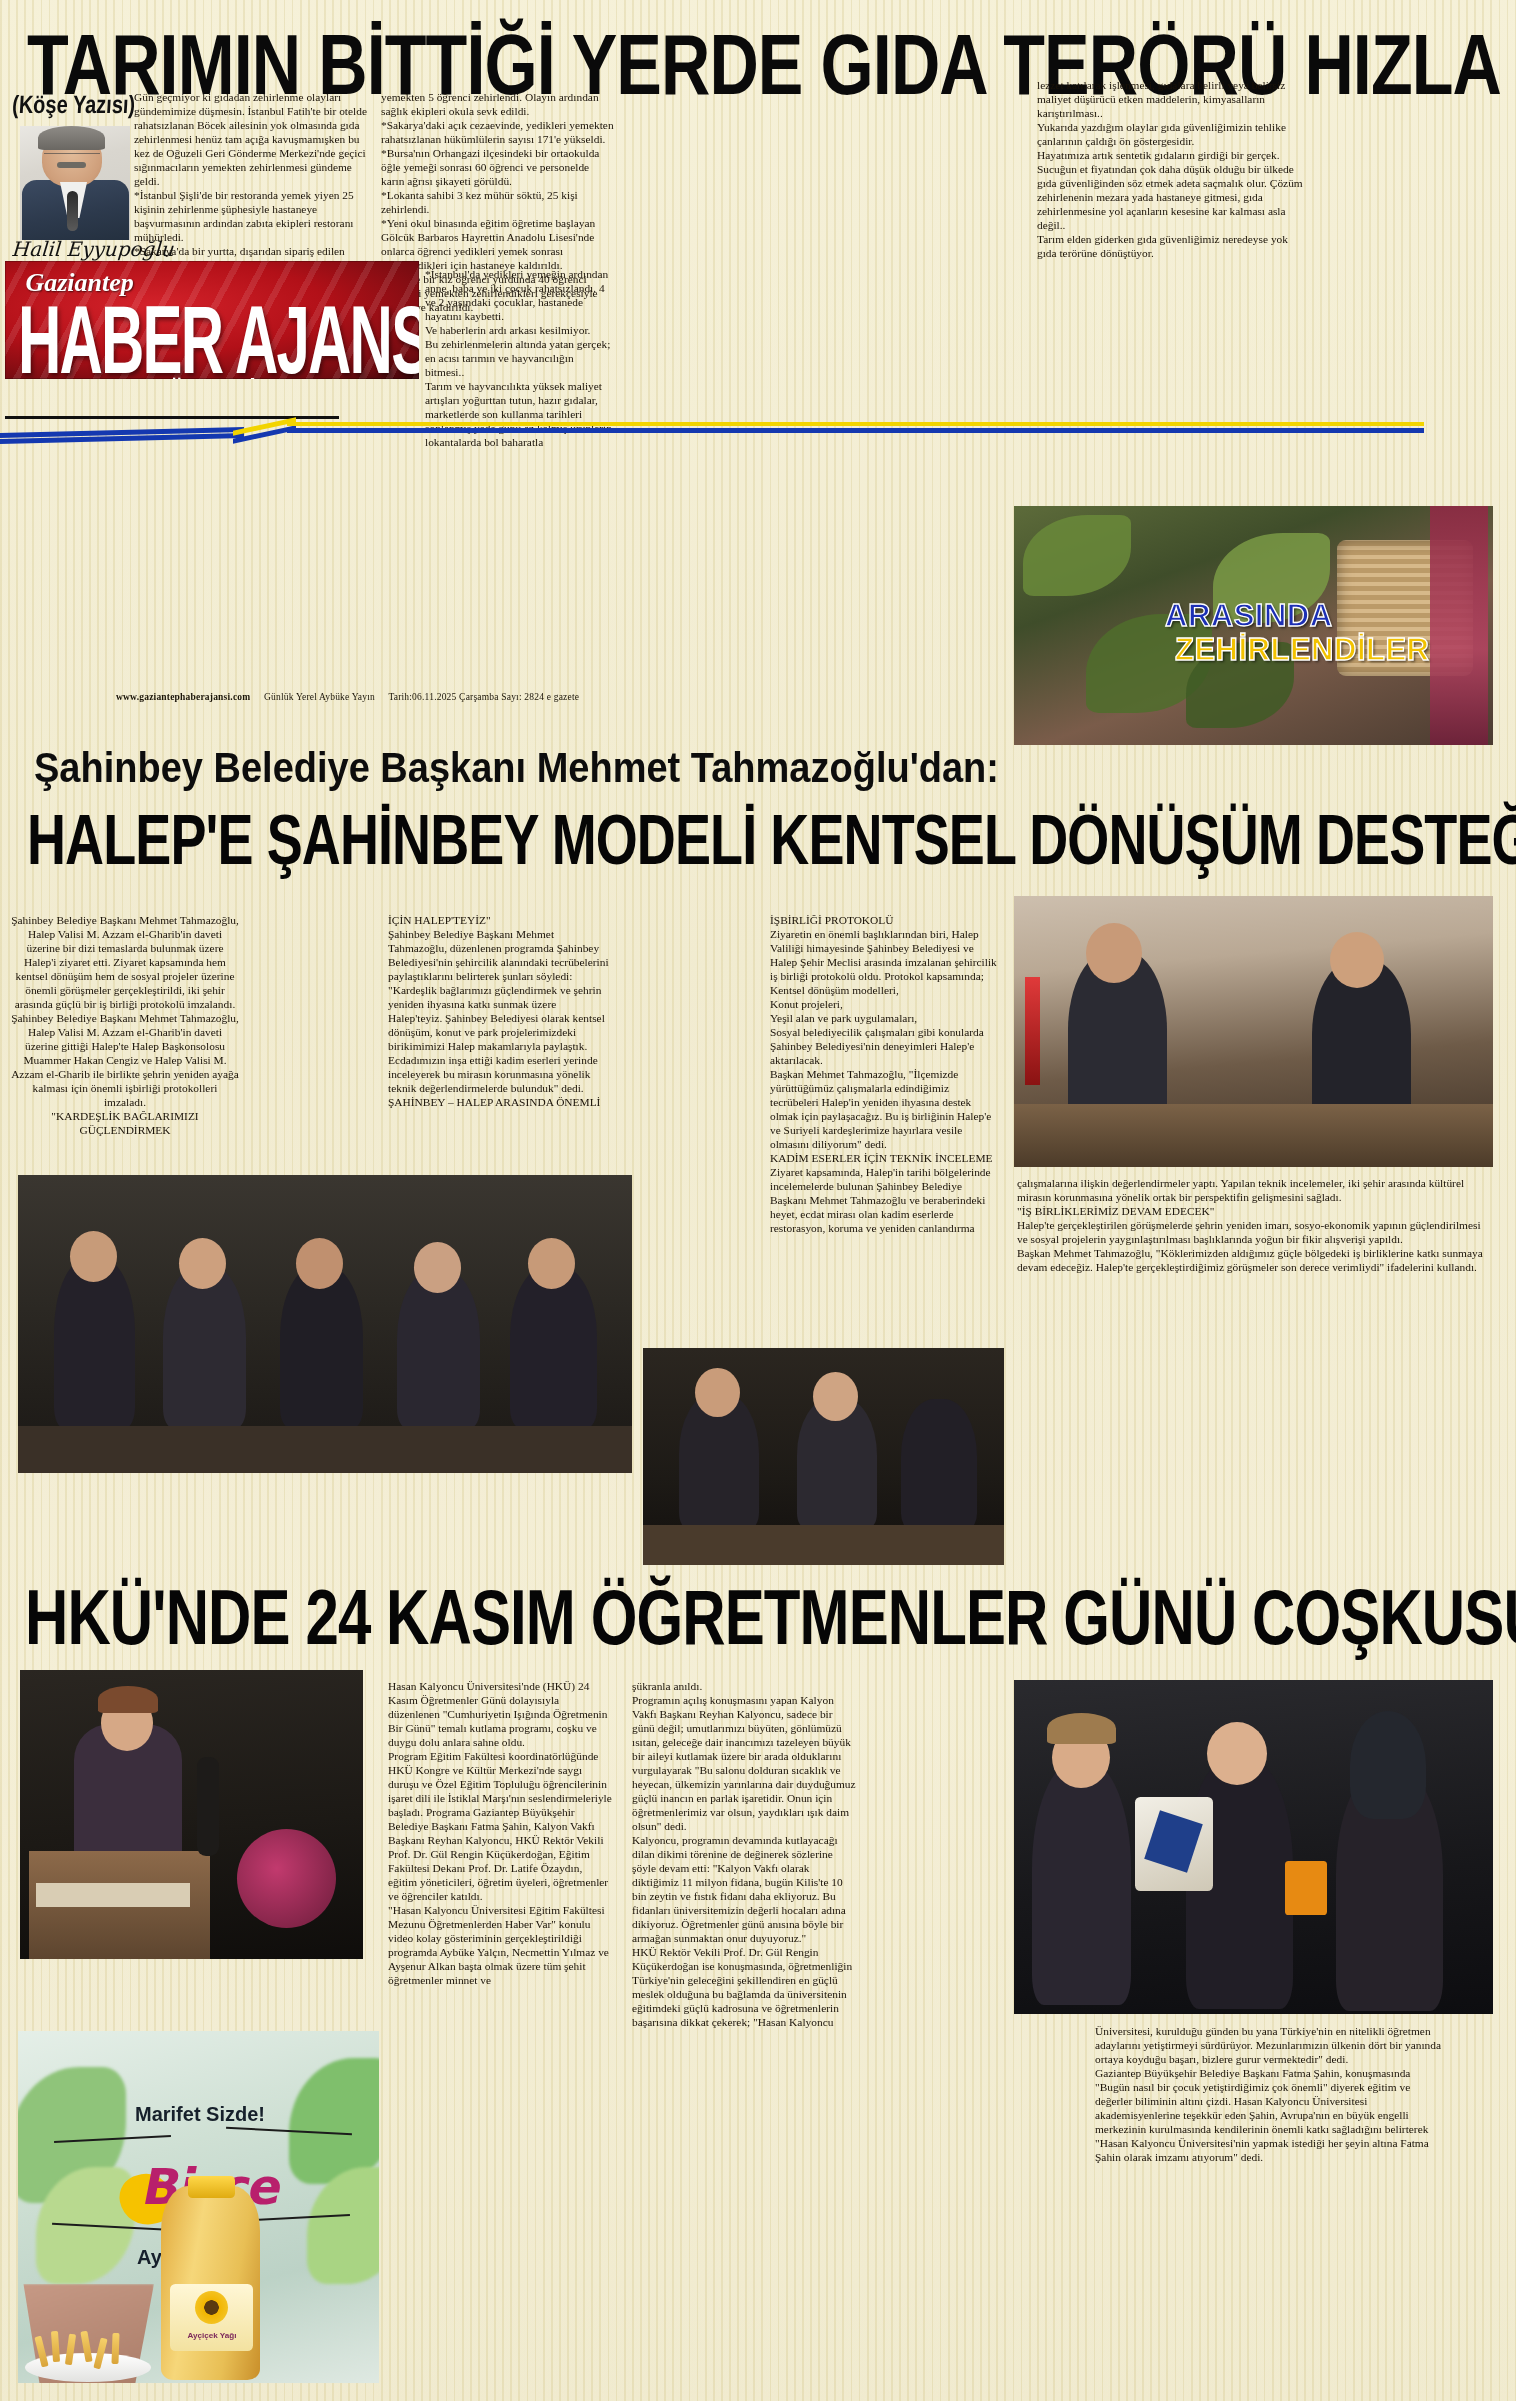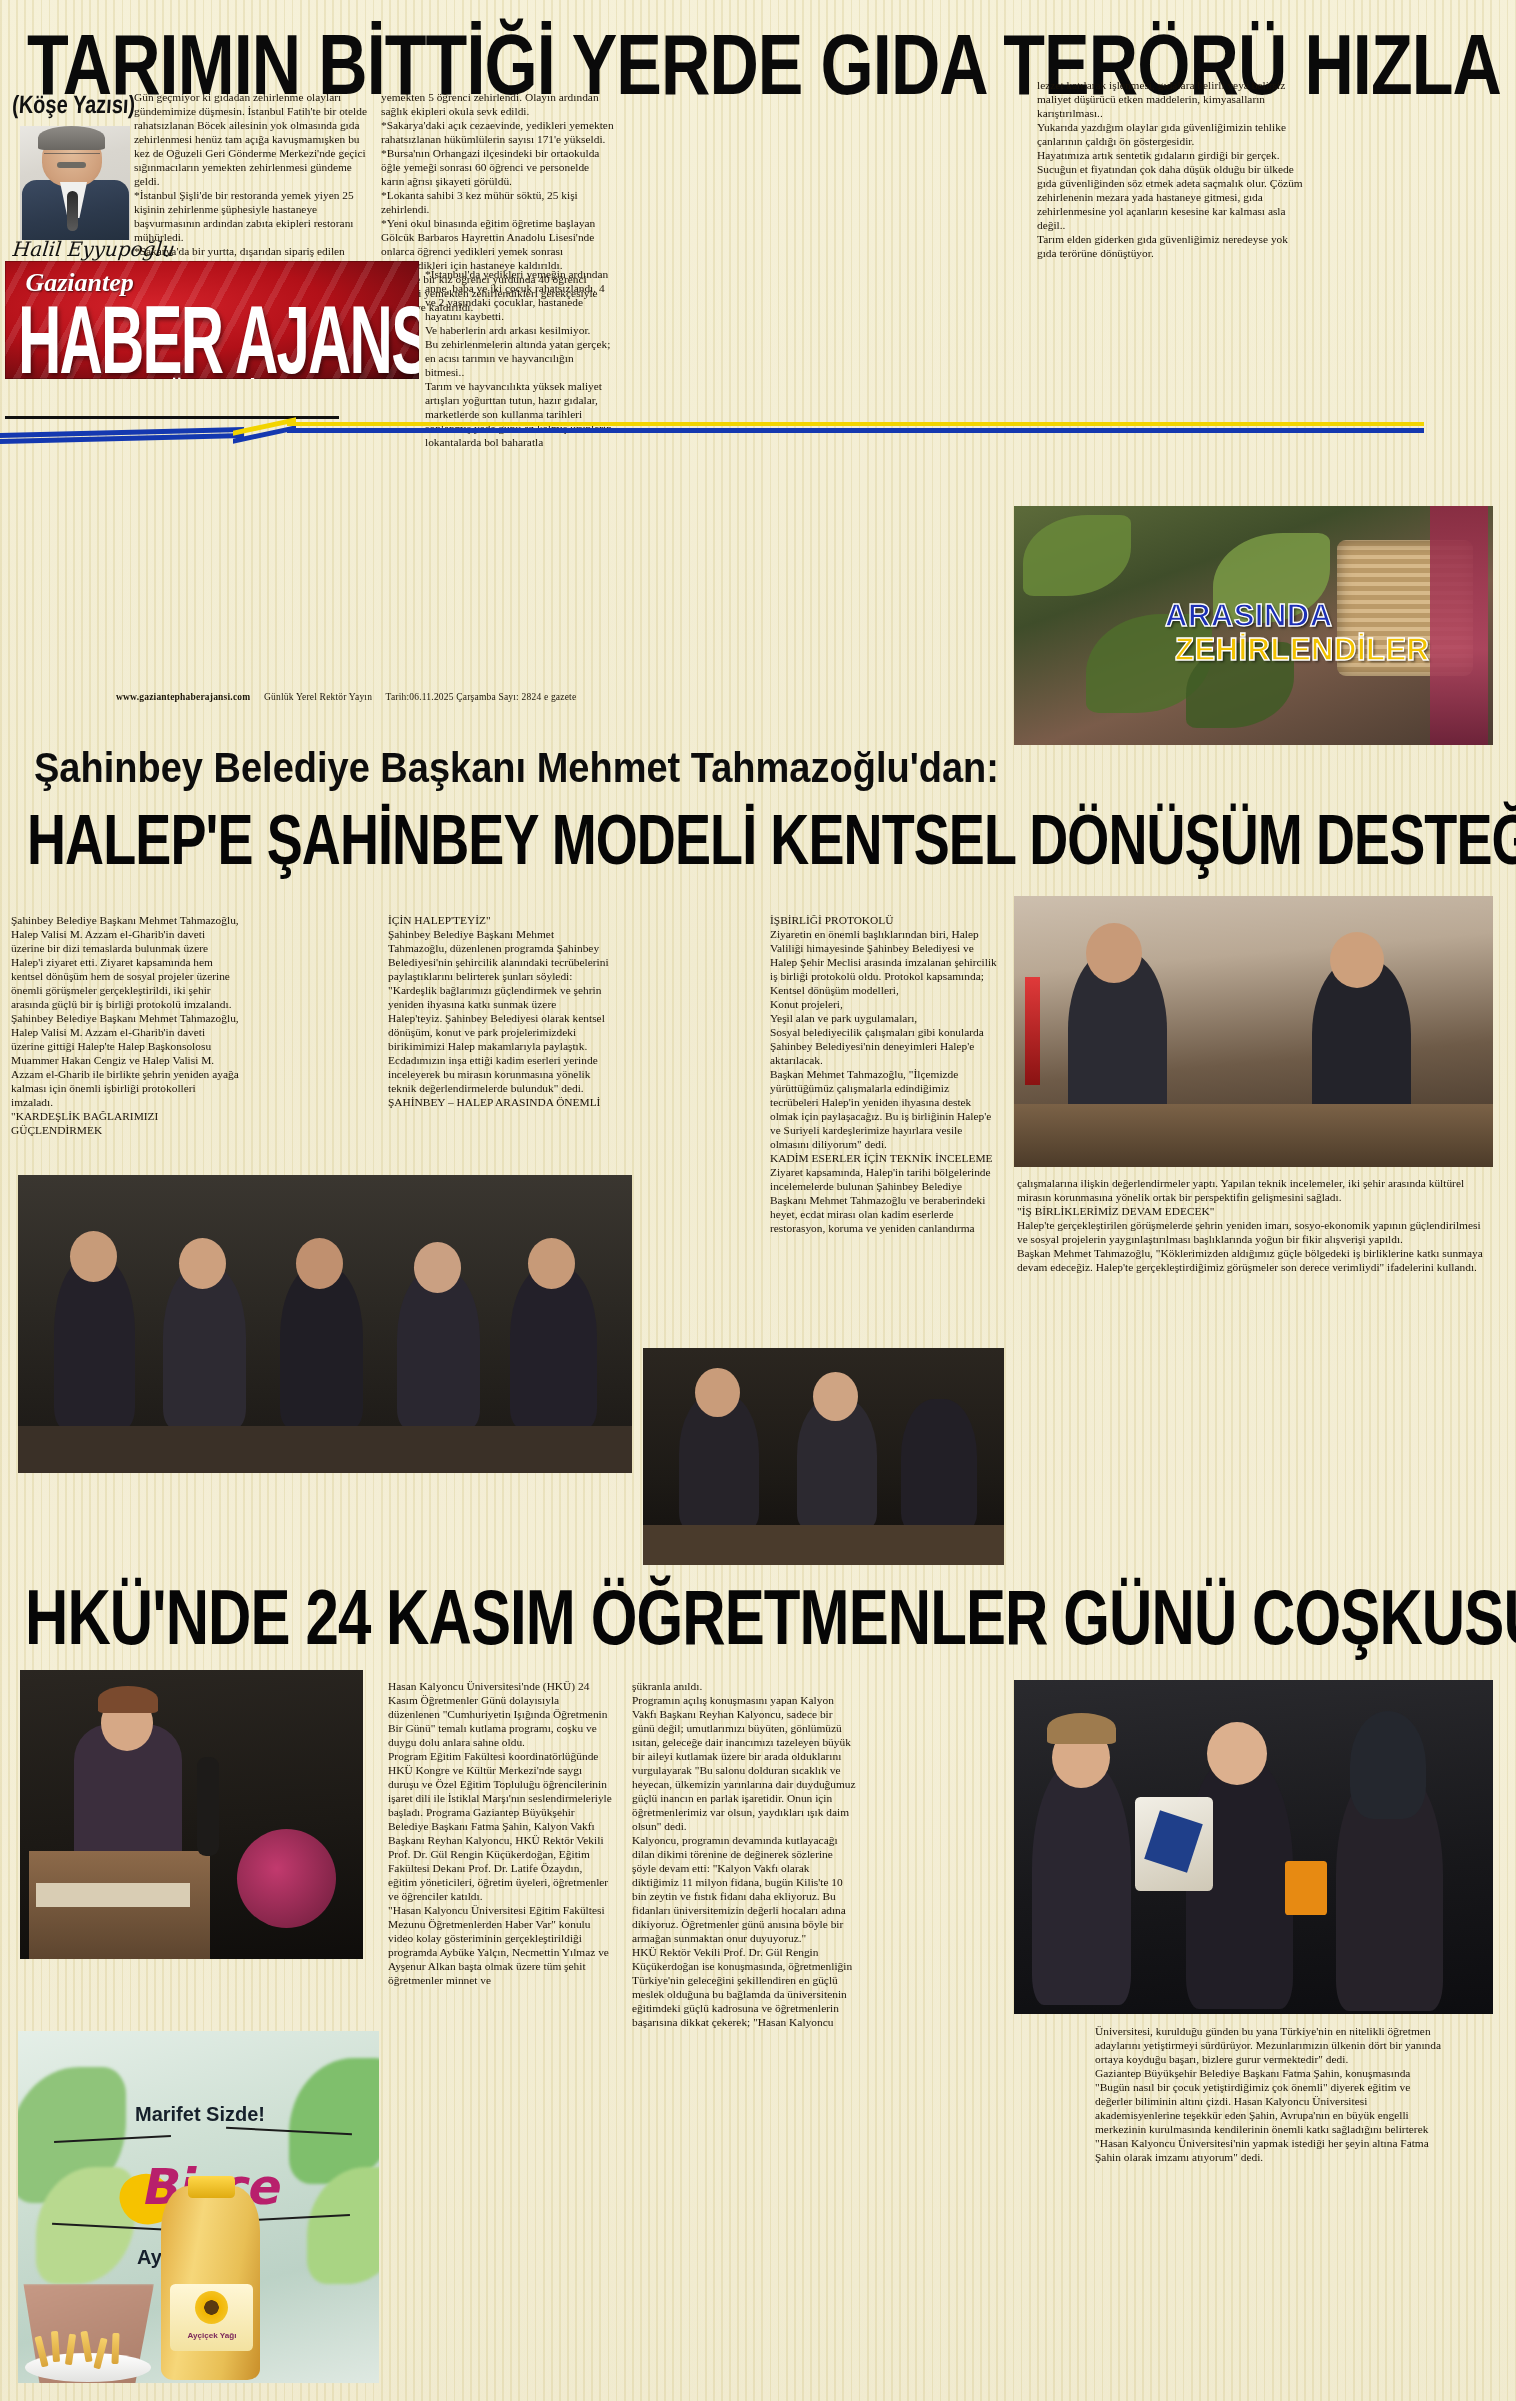--- a/index.html
+++ b/index.html
@@ -351,21 +351,21 @@
     <div class="rb1"></div>
       <div class="rb1b"></div>
     <div class="rb2"></div>
       <div class="rb3"></div>
     <div class="rb4"></div>
       <div class="rb5"></div>
   </div>
 
   <div class="masthead-meta">
     <span class="site">www.gaziantephaberajansi.com</span>
-    <span>Günlük Yerel Rektör Yayın</span>
+    <span>Günlük Yerel Aybüke Yayın</span>
     <span>Tarih:06.11.2025 Çarşamba Sayı: 2824 e gazete</span>
   </div>
 
   <div class="photo-zehir">
     <div class="pz-leaf" style="left:9px;top:9px;width:108px;height:81px;background:#6a8a3a;"></div>
     <div class="pz-leaf" style="left:72px;top:108px;width:126px;height:99px;background:#4f6d2c;"></div>
     <div class="pz-leaf" style="left:199px;top:27px;width:117px;height:90px;background:#7a9a45;"></div>
     <div class="pz-leaf" style="left:172px;top:136px;width:108px;height:86px;background:#3f5a24;"></div>
     <div class="pz-basket"></div>
     <div class="pz-cloth"></div>
@@ -378,21 +378,21 @@
 
   <div class="photo ph-a2-right">
     <div class="figsil" style="left:54px;top:54px;width:99px;height:181px;background:#2b2b33;"></div>
     <div class="figsil" style="left:72px;top:27px;width:56px;height:60px;border-radius:50%;background:#c89a78;"></div>
     <div class="figsil" style="left:298px;top:63px;width:99px;height:172px;background:#23232a;"></div>
     <div class="figsil" style="left:316px;top:36px;width:54px;height:56px;border-radius:50%;background:#cda07c;"></div>
     <div style="position:absolute;left:0;bottom:0;width:479px;height:63px;background:linear-gradient(180deg,#7b6247,#4c3b29);"></div>
     <div style="position:absolute;left:11px;top:81px;width:14.5px;height:108px;background:linear-gradient(180deg,#e03a3a,#8a1212);"></div>
   </div>
 
-  <div class="col" style="left:11px;top:913px;width:228px;">Şahinbey Belediye Başkanı Mehmet Tahmazoğlu, Halep Valisi M. Azzam el-Gharib'in daveti üzerine bir dizi temaslarda bulunmak üzere Halep'i ziyaret etti. Ziyaret kapsamında hem kentsel dönüşüm hem de sosyal projeler üzerine önemli görüşmeler gerçekleştirildi, iki şehir arasında güçlü bir iş birliği protokolü imzalandı.
+  <div class="col" style="left:11px;top:913px;width:228px;text-align:center;">Şahinbey Belediye Başkanı Mehmet Tahmazoğlu, Halep Valisi M. Azzam el-Gharib'in daveti üzerine bir dizi temaslarda bulunmak üzere Halep'i ziyaret etti. Ziyaret kapsamında hem kentsel dönüşüm hem de sosyal projeler üzerine önemli görüşmeler gerçekleştirildi, iki şehir arasında güçlü bir iş birliği protokolü imzalandı.
 Şahinbey Belediye Başkanı Mehmet Tahmazoğlu, Halep Valisi M. Azzam el-Gharib'in daveti üzerine gittiği Halep'te Halep Başkonsolosu Muammer Hakan Cengiz ve Halep Valisi M. Azzam el-Gharib ile birlikte şehrin yeniden ayağa kalması için önemli işbirliği protokolleri imzaladı.
 "KARDEŞLİK BAĞLARIMIZI GÜÇLENDİRMEK</div>
   <div class="col" style="left:388px;top:913px;width:224px;">İÇİN HALEP'TEYİZ"
 Şahinbey Belediye Başkanı Mehmet Tahmazoğlu, düzenlenen programda Şahinbey Belediyesi'nin şehircilik alanındaki tecrübelerini paylaştıklarını belirterek şunları söyledi: "Kardeşlik bağlarımızı güçlendirmek ve şehrin yeniden ihyasına katkı sunmak üzere Halep'teyiz. Şahinbey Belediyesi olarak kentsel dönüşüm, konut ve park projelerimizdeki birikimimizi Halep makamlarıyla paylaştık. Ecdadımızın inşa ettiği kadim eserleri yerinde inceleyerek bu mirasın korunmasına yönelik teknik değerlendirmelerde bulunduk" dedi.
 ŞAHİNBEY – HALEP ARASINDA ÖNEMLİ</div>
   <div class="col" style="left:770px;top:913px;width:228px;">İŞBİRLİĞİ PROTOKOLÜ
 Ziyaretin en önemli başlıklarından biri, Halep Valiliği himayesinde Şahinbey Belediyesi ve Halep Şehir Meclisi arasında imzalanan şehircilik iş birliği protokolü oldu. Protokol kapsamında;
 Kentsel dönüşüm modelleri,
 Konut projeleri,
 Yeşil alan ve park uygulamaları,

